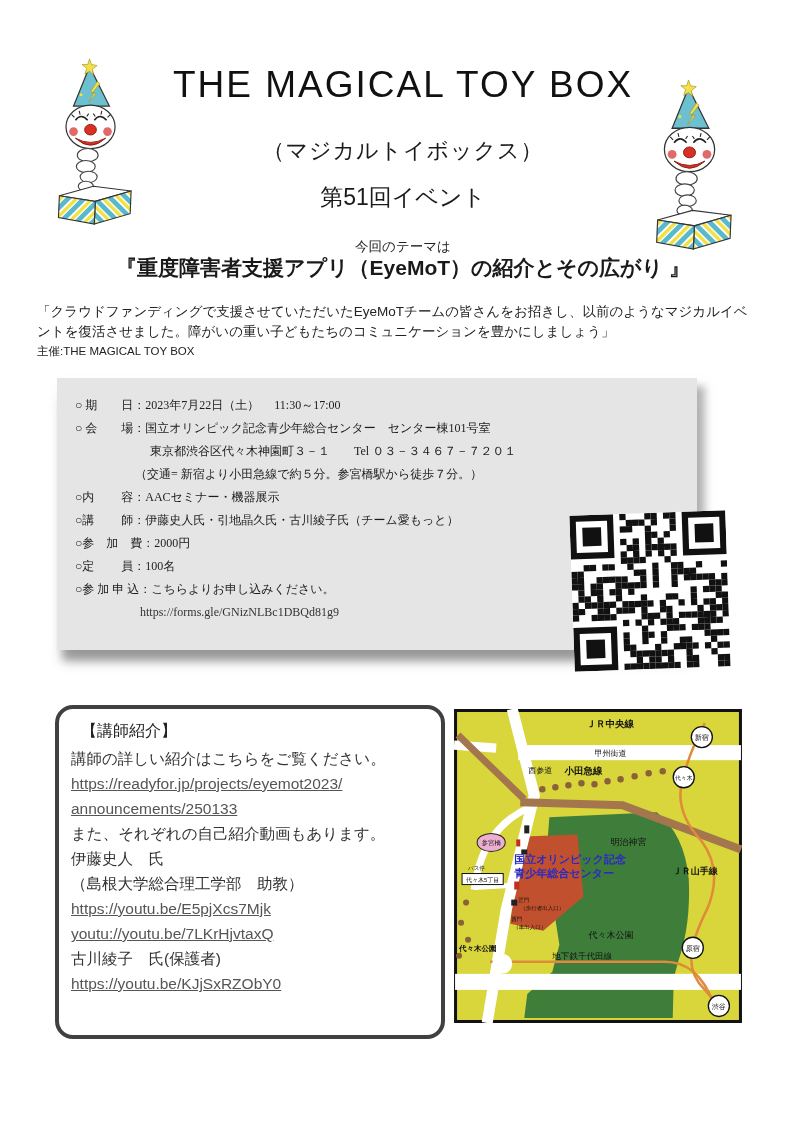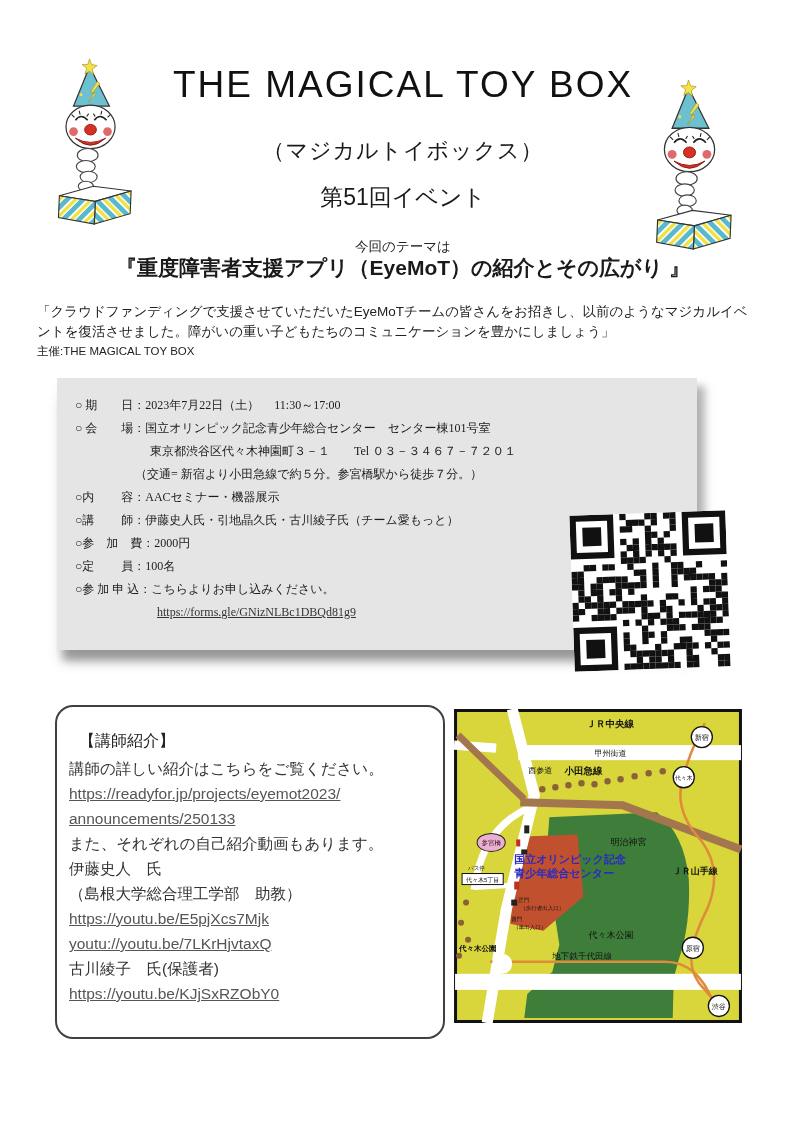--- a/index.html
+++ b/index.html
@@ -14,25 +14,25 @@
   .description{position:absolute;left:37px;top:302px;width:722px;font-size:13.5px;line-height:20px;color:#222;}
   .organizer{position:absolute;left:37px;top:344px;font-size:11.5px;color:#222;}
   .clown{position:absolute;}
   .clown-left{left:45px;top:57px;width:92px;height:168px;}
   .clown-right{left:642px;top:78px;width:96px;height:172px;}
   .event-card{position:absolute;left:57px;top:378px;width:640px;height:272px;background:#e5e5e5;
               box-shadow:7px 9px 8px 1px rgba(120,120,120,.55),0 16px 12px -6px rgba(105,105,105,.45);
               box-sizing:border-box;padding:16px 0 0 18px;
               font-family:"Liberation Serif",serif;font-size:12px;color:#1c1c1c;}
   .card-line{line-height:23px;white-space:pre;}
-  .card-link{display:inline-block;margin-left:82px;line-height:23px;text-decoration:underline;color:#333;cursor:pointer;text-align:center;}
+  .card-link{display:inline-block;margin-left:65px;line-height:23px;color:#333;cursor:pointer;text-align:center;}
   .qr{position:absolute;left:572px;top:513px;width:156px;height:156px;background:#fff;transform:rotate(-2deg);}
   .qr svg{display:block;width:100%;height:100%;}
-  .lecturer-box{position:absolute;left:55px;top:705px;width:390px;height:334px;border:2px solid #404040;
-                border-radius:18px;box-sizing:border-box;padding:22px 12px;font-size:15.5px;color:#333;}
+  .lecturer-box{position:absolute;left:55px;top:705px;width:390px;height:334px;border:4px solid #404040;
+                border-radius:18px;box-sizing:border-box;padding:10px 12px;font-size:15.5px;color:#333;}
   .lb-heading{margin:2px 0 4px 10px;font-size:16px;color:#222;}
   .lb-line{line-height:25px;white-space:pre;}
   .lb-link{display:block;width:max-content;line-height:25px;text-decoration:underline;color:#555;cursor:pointer;}
   .map{position:absolute;left:454px;top:709px;width:288px;height:314px;}
   .map text{font-family:"Liberation Sans",sans-serif;}
 </style>
 </head>
 <body>
 
 <svg width="0" height="0" style="position:absolute">

